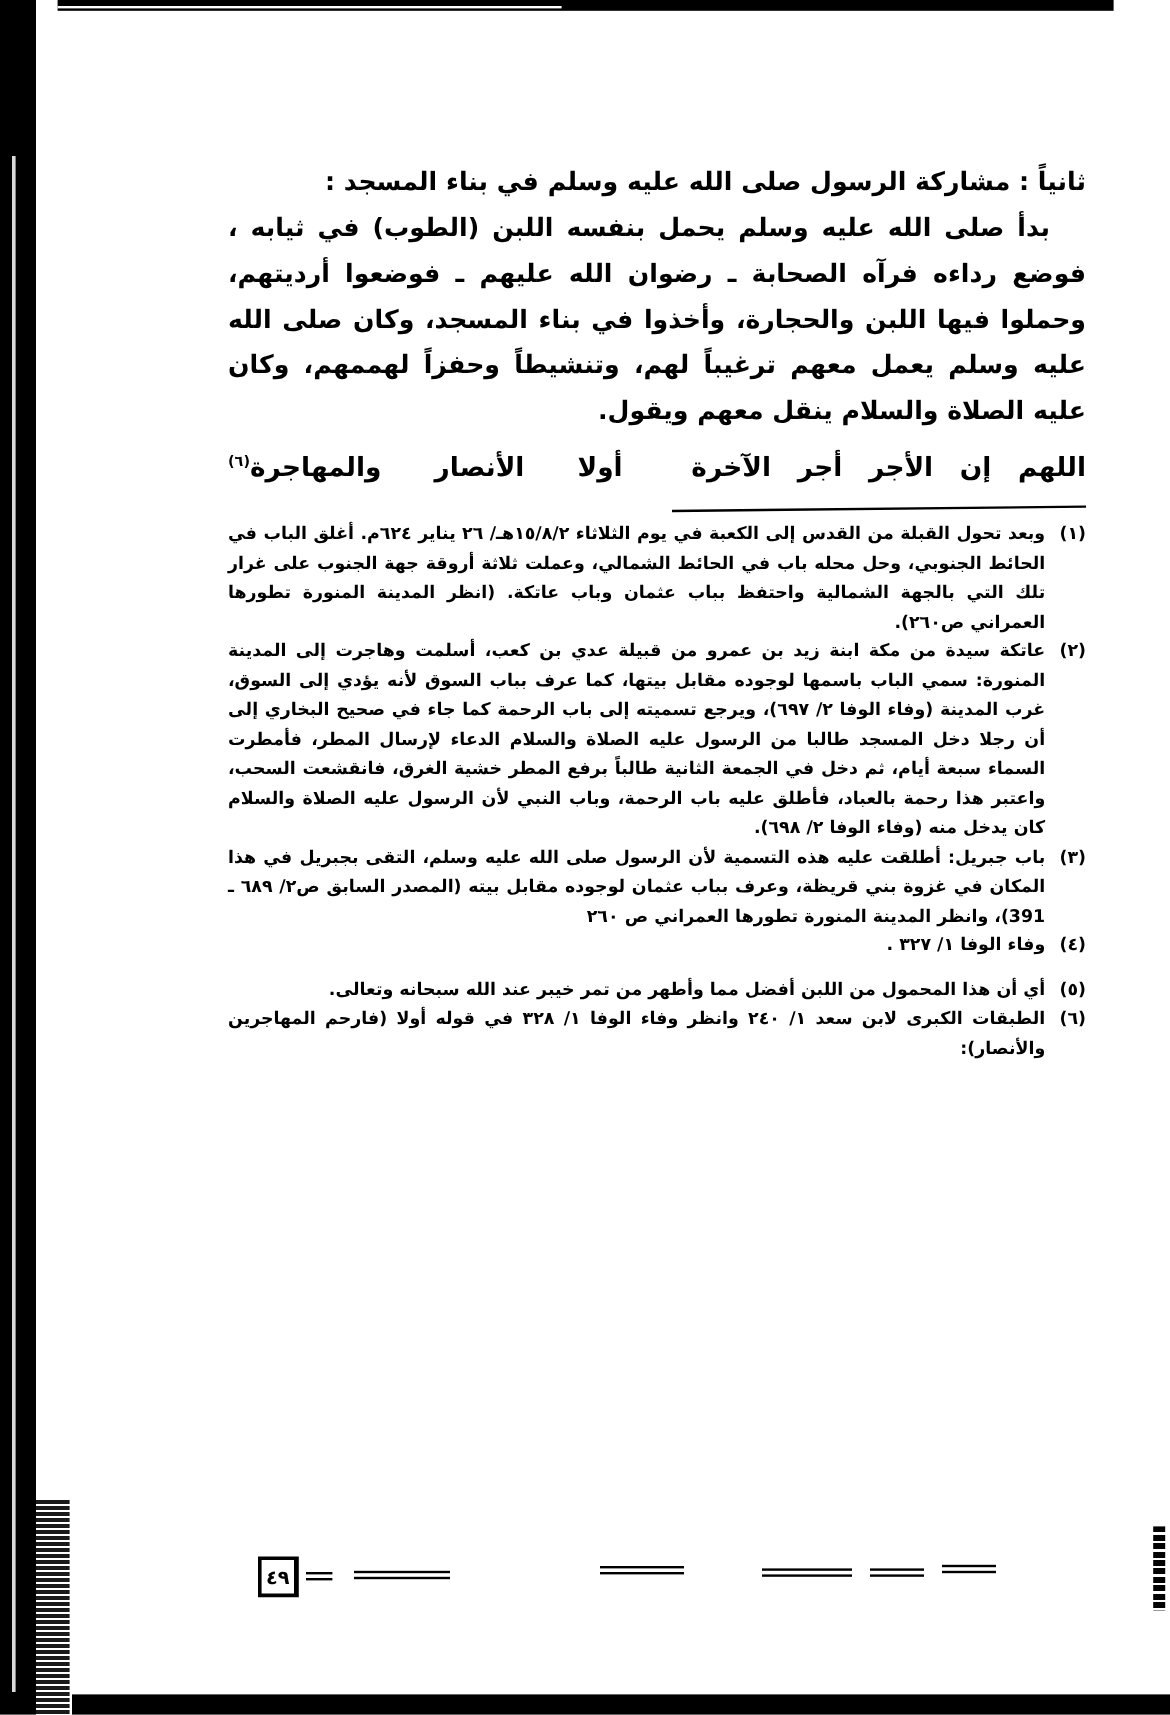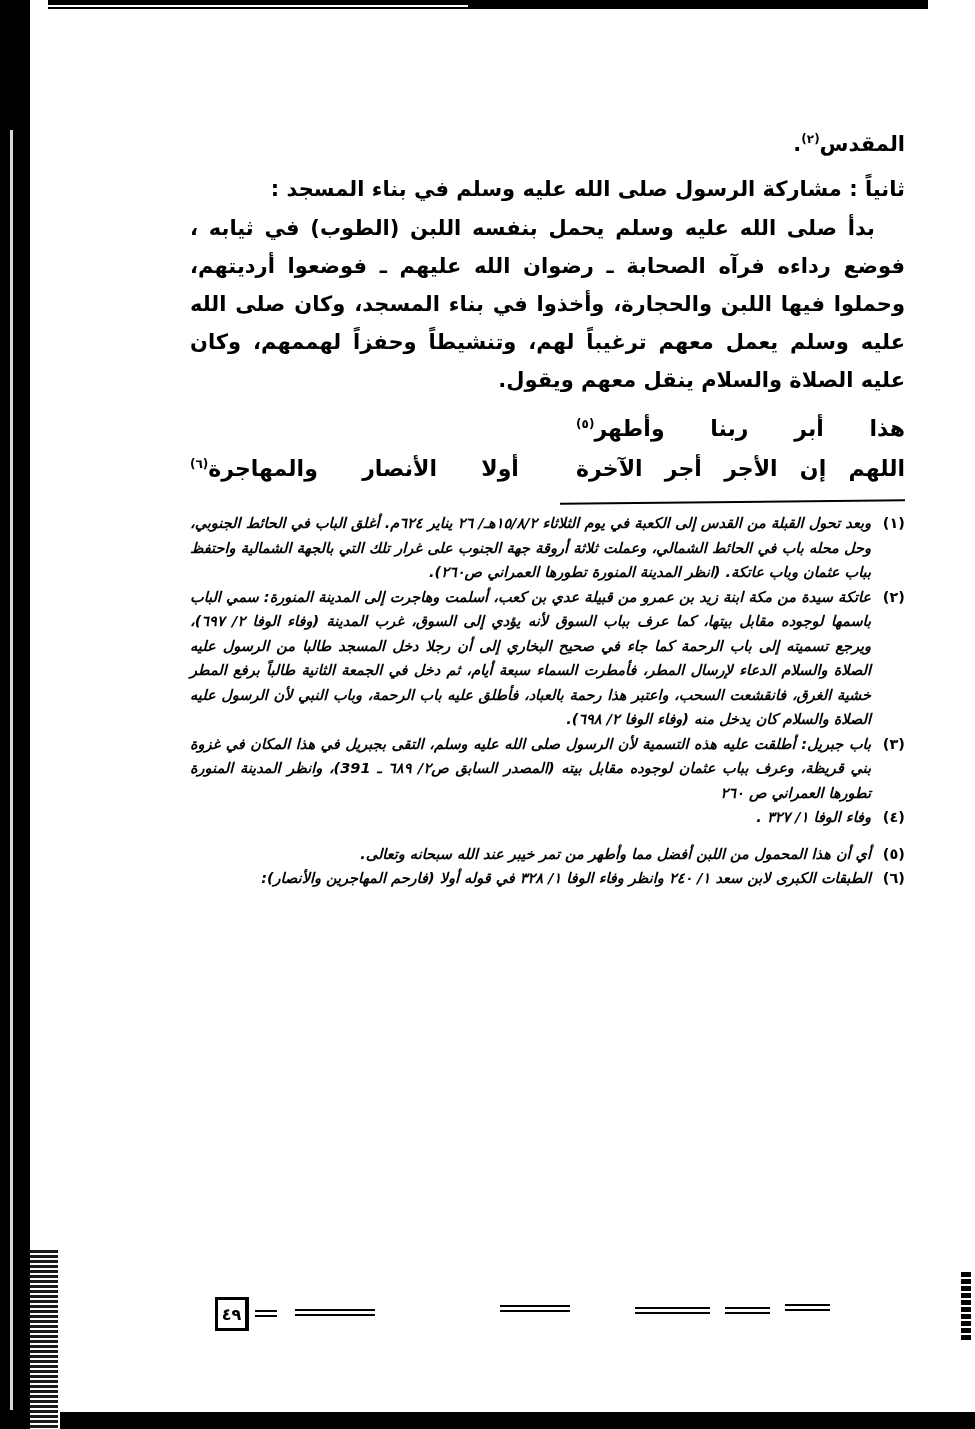--- a/index.html
+++ b/index.html
@@ -70,21 +70,21 @@
     .fn-sep .line {
       position: absolute; right: 0; top: 4px; width: 345px; height: 2px; background: #000;
       transform: rotate(-0.6deg);
     }
 
     .footnotes {
       font-size: 14.5px; font-weight: bold; line-height: 24.5px;
     }
     .fn { display: flex; direction: rtl; }
     .fn-num { width: 34px; flex: 0 0 34px; text-align: right; }
-    .fn-text { flex: 1; text-align: justify; font-style: italic; }
+    .fn-text { flex: 1; text-align: justify; }
     .fn.gap { margin-top: 12px; }
 
     .footer {
       position: absolute; left: 205px; top: 1297px; width: 720px; height: 40px;
     }
     .page-num-box {
       position: absolute; left: 10px; top: 0; width: 34px; height: 34px;
       border: 3px solid #000; border-right-width: 4px;
       display: flex; align-items: center; justify-content: center;
       font-size: 16px; font-weight: bold; direction: rtl;
@@ -99,32 +99,30 @@
 <body>
 
 <div class="scan-left"></div>
 <div class="scan-left-inner"></div>
 <div class="scan-top"></div>
 <div class="scan-bottom"></div>
 <div class="side-mark"></div>
 
 <div class="page">
   <div class="body-text">
-    <p><span>المقدس</span><sup>(٢)</sup>.</p>
 
 
 
     <p class="section-heading">ثانياً : مشاركة الرسول صلى الله عليه وسلم في بناء المسجد :</p>
 
     <p class="indent">بدأ صلى الله عليه وسلم يحمل بنفسه اللبن (الطوب) في ثيابه ، فوضع رداءه فرآه الصحابة ـ رضوان الله عليهم ـ فوضعوا أرديتهم، وحملوا فيها اللبن والحجارة، وأخذوا في بناء المسجد، وكان صلى الله عليه وسلم يعمل معهم ترغيباً لهم، وتنشيطاً وحفزاً لهممهم، وكان عليه الصلاة والسلام ينقل معهم ويقول.</p>
   </div>
 
   <div class="poem">
     <div class="poem-row">
-      <span class="hemistich"><span>هذا أبر ربنا وأطهر</span><sup>(٥)</sup></span>
     </div>
     <div class="poem-row">
       <span class="hemistich">اللهم إن الأجر أجر الآخرة</span>
       <span class="hemistich"><span>أولا الأنصار والمهاجرة</span><sup>(٦)</sup></span>
     </div>
   </div>
 
   <div class="fn-sep">
       <div class="line"></div>
     </div>

